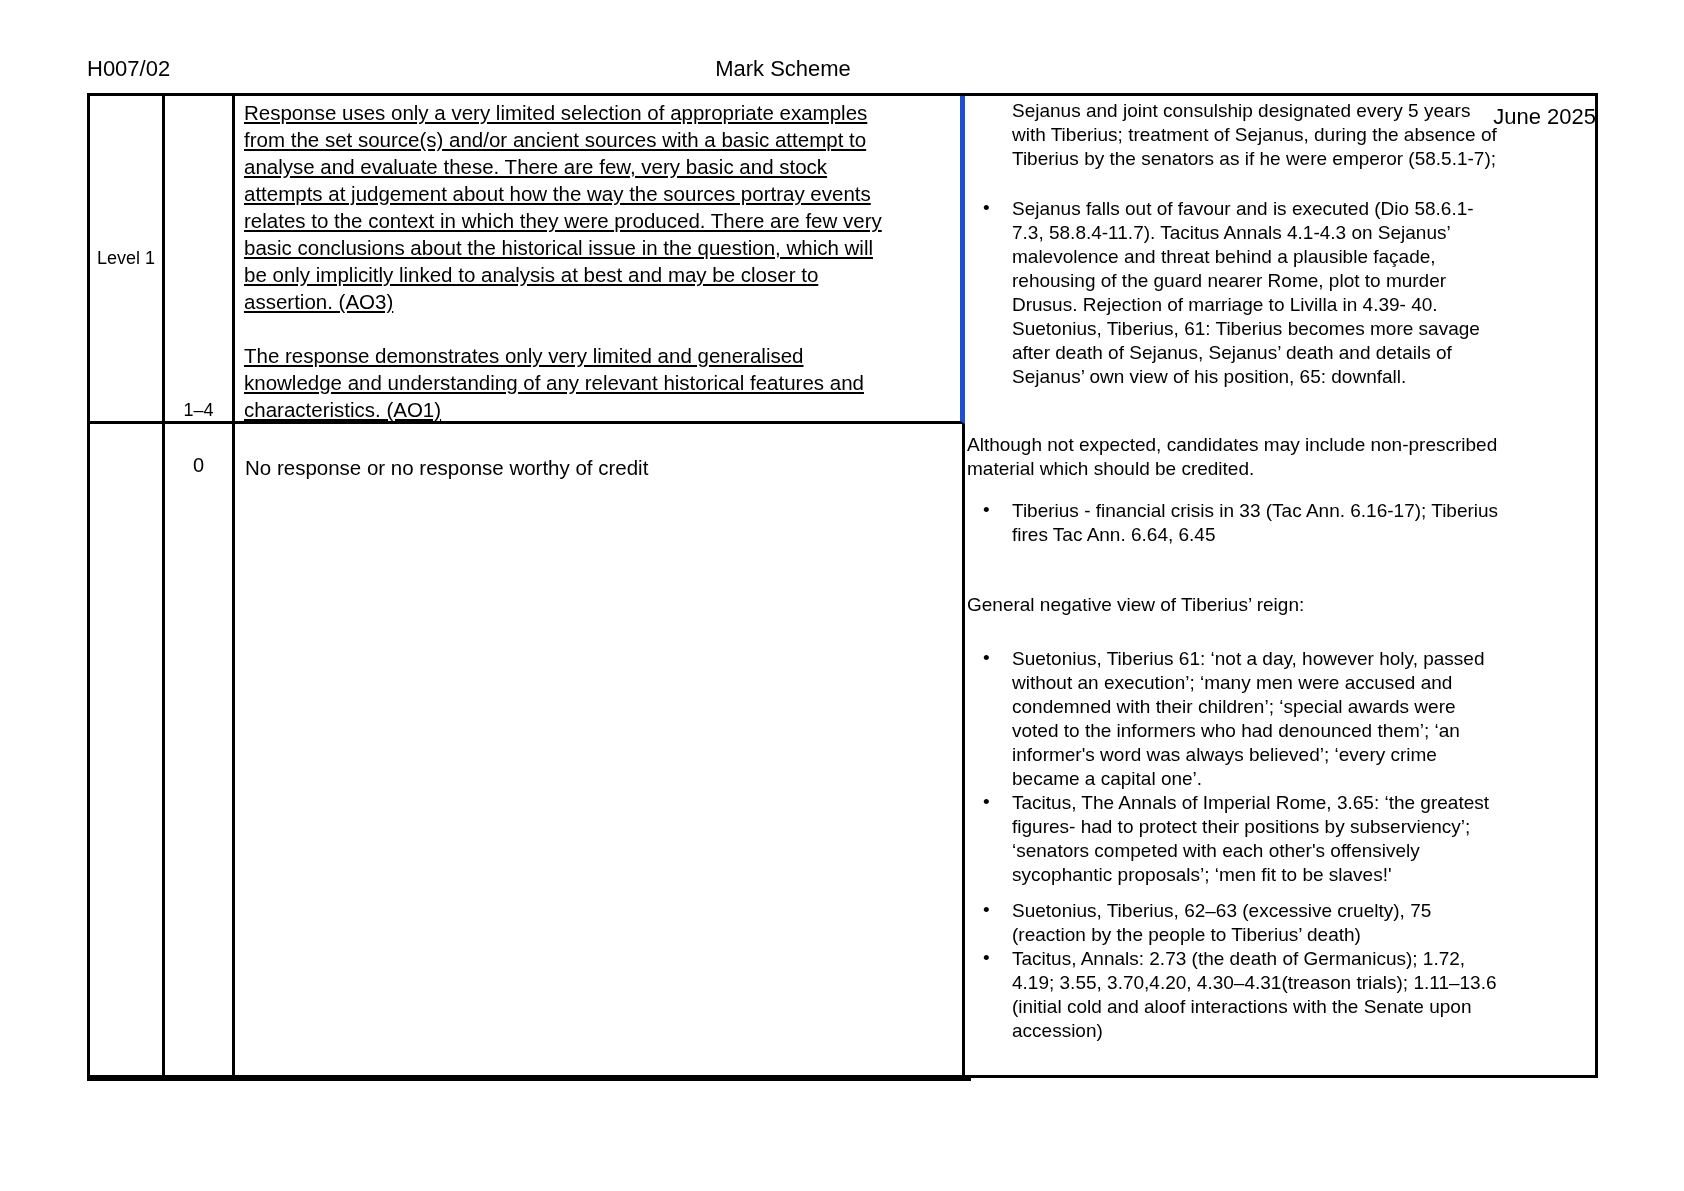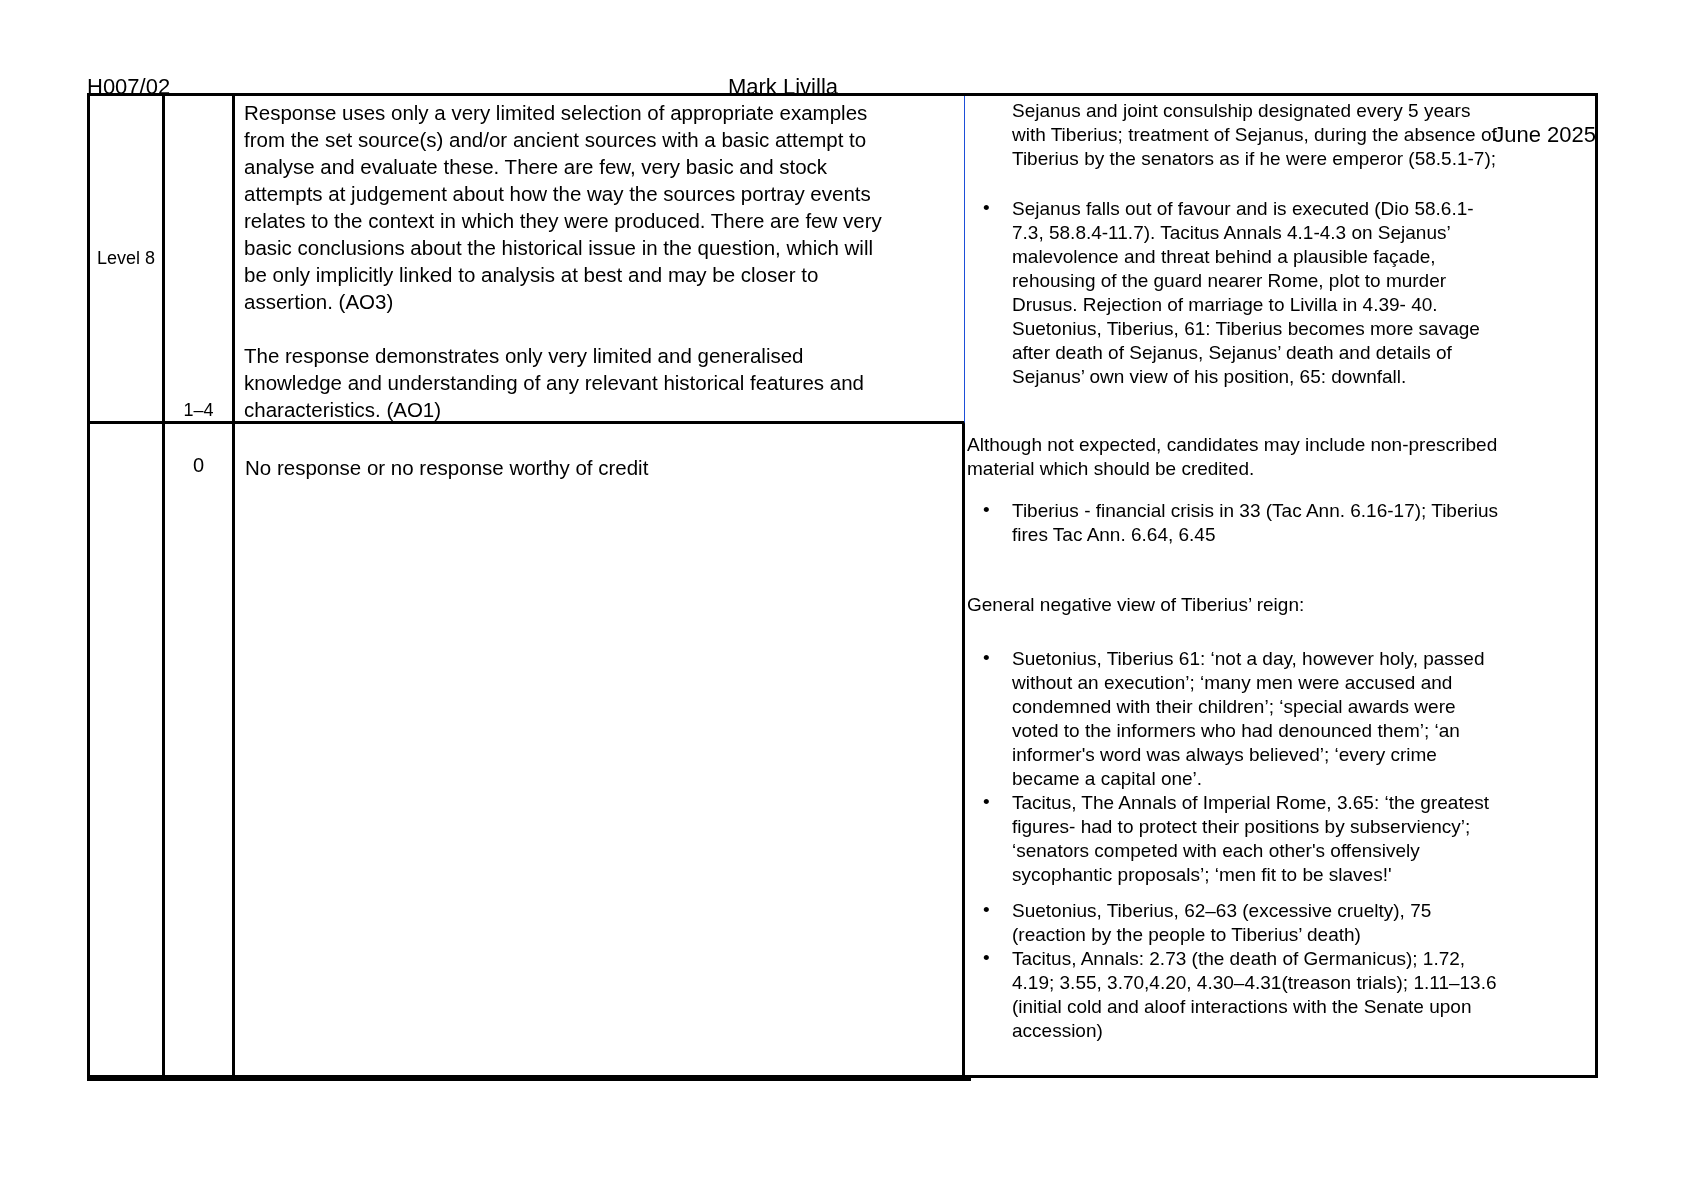--- a/index.html
+++ b/index.html
@@ -5,39 +5,39 @@
   html,body{margin:0;padding:0;background:#ffffff;}
   .page{
     position:relative;
     width:1684px;height:1191px;
     background:#ffffff;
     color:#000;
     font-family:"Liberation Sans","DejaVu Sans",sans-serif;
     overflow:hidden;
   }
   
-  .header{position:absolute;top:74px;left:87px;width:1511px;height:28px;font-size:22px;line-height:26px;}
+  .header{position:absolute;top:56px;left:87px;width:1511px;height:28px;font-size:22px;line-height:26px;}
   .h-left{position:absolute;left:0;top:0;}
   .h-center{position:absolute;left:696px;top:0;transform:translateX(-50%);}
   .h-right{position:absolute;right:2px;top:0;margin-top:48px;}
   
   .mtable{
     position:absolute;left:87px;top:93px;width:1511px;height:985px;
     border:3px solid #000;box-sizing:border-box;
     display:grid;
     grid-template-columns:75px 70px 730px 1fr;
     grid-template-rows:328px 1fr;
   }
   .cell{box-sizing:border-box;overflow:hidden;}
   .c-level1{grid-column:1;grid-row:1;border-right:3px solid #000;border-bottom:3px solid #000;
     display:flex;align-items:center;justify-content:center;font-size:18px;}
   .c-marks1{grid-column:2;grid-row:1;border-right:3px solid #000;border-bottom:3px solid #000;
     display:flex;align-items:flex-end;justify-content:center;font-size:18px;}
-  .c-desc1{grid-column:3;grid-row:1;border-right:1px solid #1d4ed8;border-bottom:3px solid #000;
-    padding:3px 20px 0 9px;}
+  .c-desc1{grid-column:3;grid-row:1;border-right:5px solid #1d4ed8;border-bottom:3px solid #000;
+    padding:3px 20px 0 9px;text-decoration:underline;}
   .c-level2{grid-column:1;grid-row:2;border-right:3px solid #000;}
   .c-marks2{grid-column:2;grid-row:2;border-right:3px solid #000;
     padding-top:30px;text-align:center;font-size:20px;}
   .c-desc2{grid-column:3;grid-row:2;border-right:3px solid #000;
     padding:30px 20px 0 10px;font-size:20.5px;line-height:27px;}
   .c-guid{grid-column:4;grid-row:1 / 3;padding:3px 0 16px 2px;font-size:19px;line-height:24px;}
   
   .bottom-thick{position:absolute;left:-3px;bottom:-6px;width:884px;height:3px;background:#000;}
   
   .desc-para{margin:0 0 27px 0;font-size:20.5px;line-height:27px;max-width:648px;}
@@ -57,27 +57,27 @@
   #guidance .g-block:nth-child(7){margin-bottom:12px;}
   #guidance .g-block:nth-child(8){margin-bottom:0;}
 </style>
 </head>
 <body>
 
 <div class="page">
 
   <div class="header">
     <span class="h-left">H007/02</span>
-    <span class="h-center">Mark Livilla</span>
+    <span class="h-center">Mark Scheme</span>
     <span class="h-right">June 2025</span>
   </div>
 
   <div class="mtable">
     <div class="cell c-level1">
-      <span>Level 8</span>
+      <span>Level 1</span>
     </div>
     <div class="cell c-marks1">
       <span>1–4</span>
     </div>
     <div class="cell c-desc1" id="desc-0">
         <p class="desc-para">Response uses only a very limited selection of appropriate examples from the set source(s) and/or ancient sources with a  basic attempt to analyse and evaluate these. There are few, very  basic and stock attempts at judgement about how the way the  sources portray events relates to the context in which they were  produced. There are few very basic conclusions about the  historical issue in the question, which will be only implicitly linked  to analysis at best and may be closer to assertion. (AO3)</p>
         <p class="desc-para">The response demonstrates only very limited and generalised knowledge and understanding of any relevant historical features and characteristics. (AO1)</p>
       </div>
     <div class="cell c-guid" id="guidance">
         <div class="g-block g-indent"><span class="g-text">Sejanus and joint consulship designated every 5 years with Tiberius; treatment of Sejanus, during the absence of Tiberius by the senators as if he were emperor (58.5.1-7);</span></div>

